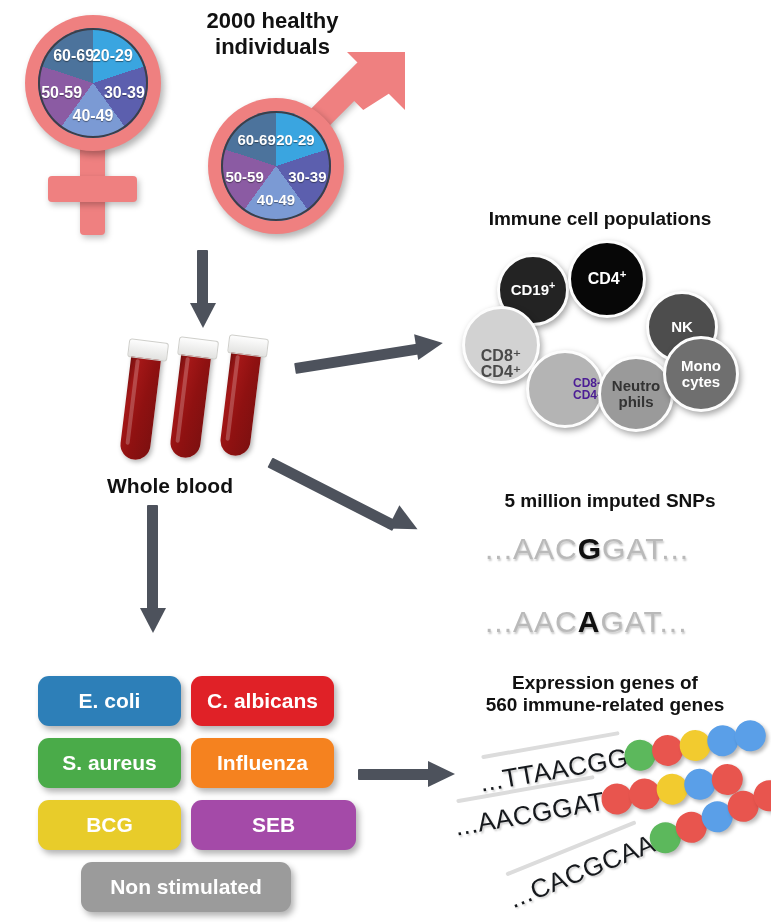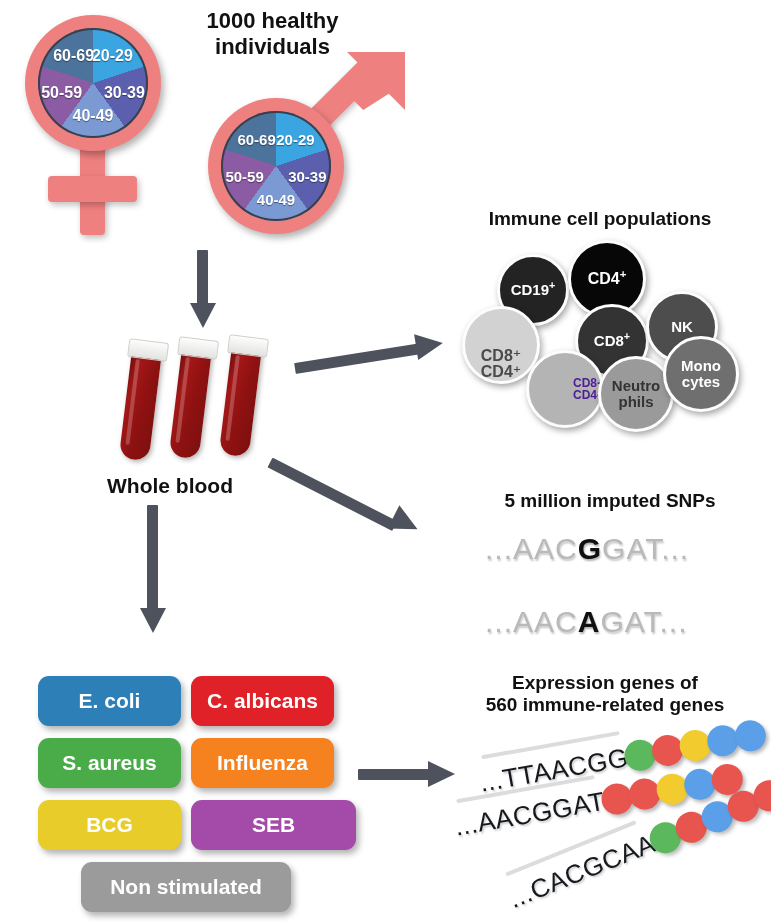--- a/index.html
+++ b/index.html
@@ -68,21 +68,21 @@
   .bead{width:31px;height:31px;border-radius:50%;margin-left:-3px;
         box-shadow:2px 3px 4px rgba(0,0,0,.28);flex:0 0 auto;}
   .strandbar{position:absolute;height:4px;background:#dcdcdc;border-radius:2px;}
 </style>
 </head>
 <body>
 
 <div class="stage">
 
   <div class="abs title" id="title-individuals">
-    <div>1000 healthy</div>
+    <div>2000 healthy</div>
     <div>individuals</div>
   </div>
 
   <div class="sym-wrap" style="left:18px;top:12px;width:170px;height:225px;">
 
     <div class="fem-stem" style="left:62px;top:128px;width:25px;height:95px;"></div>
     <div class="fem-stem" style="left:30px;top:164px;width:89px;height:26px;"></div>
 
     <div class="pie-ring" style="left:7px;top:3px;width:136px;height:136px;"></div>
 
@@ -169,23 +169,20 @@
   <div class="abs" id="immune-cells" style="left:0;top:0;width:771px;height:450px;">
       <div class="cell" style="left: 497px; top: 254px; width: 66px; height: 66px; background: rgb(35, 35, 35); color: rgb(255, 255, 255); font-size: 15px;">
         <span>CD19<sup>+</sup></span>
       </div>
       <div class="cell" style="left: 568px; top: 240px; width: 72px; height: 72px; background: rgb(7, 7, 7); color: rgb(255, 255, 255); font-size: 16px;">
         <span>CD4<sup>+</sup></span>
       </div>
       <div class="cell" style="left: 462px; top: 306px; width: 72px; height: 72px; background: rgb(210, 210, 210); color: rgb(74, 74, 74); font-size: 16px; align-items: flex-end;">
         <span>CD8⁺<br>CD4⁺</span>
       </div>
-      <div class="cell" style="left: 575px; top: 304px; width: 68px; height: 68px; background: rgb(51, 51, 51); color: rgb(255, 255, 255); font-size: 15px;">
-        <span>CD8<sup>+</sup></span>
-      </div>
       <div class="cell" style="left: 646px; top: 291px; width: 66px; height: 66px; background: rgb(77, 77, 77); color: rgb(255, 255, 255); font-size: 15px;">
         <span>NK</span>
       </div>
       <div class="cell" style="left: 526px; top: 350px; width: 72px; height: 72px; background: rgb(180, 180, 180); color: #4c1d95; font-size: 12px; justify-content: flex-end;">
         <span>CD8-<br>CD4-</span>
       </div>
       <div class="cell" style="left: 598px; top: 356px; width: 70px; height: 70px; background: rgb(154, 154, 154); color: rgb(51, 51, 51); font-size: 15px;">
         <span>Neutro<br>phils</span>
       </div>
       <div class="cell" style="left: 663px; top: 336px; width: 70px; height: 70px; background: rgb(111, 111, 111); color: rgb(255, 255, 255); font-size: 15px;">

